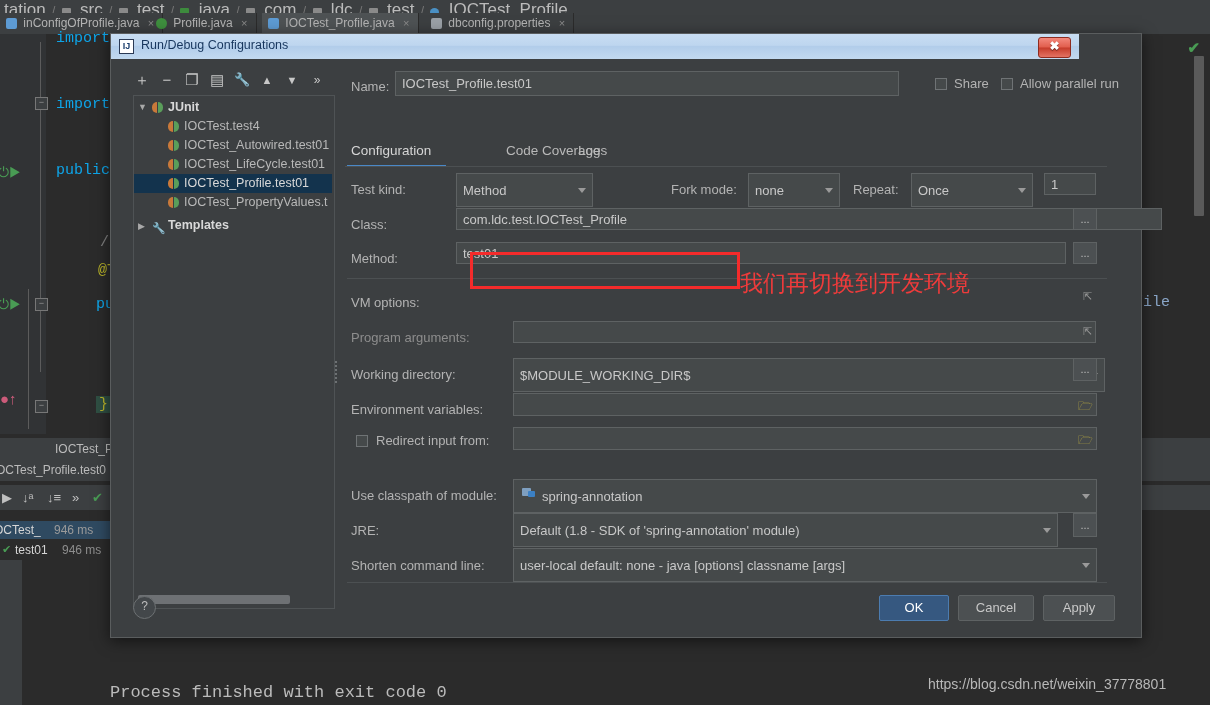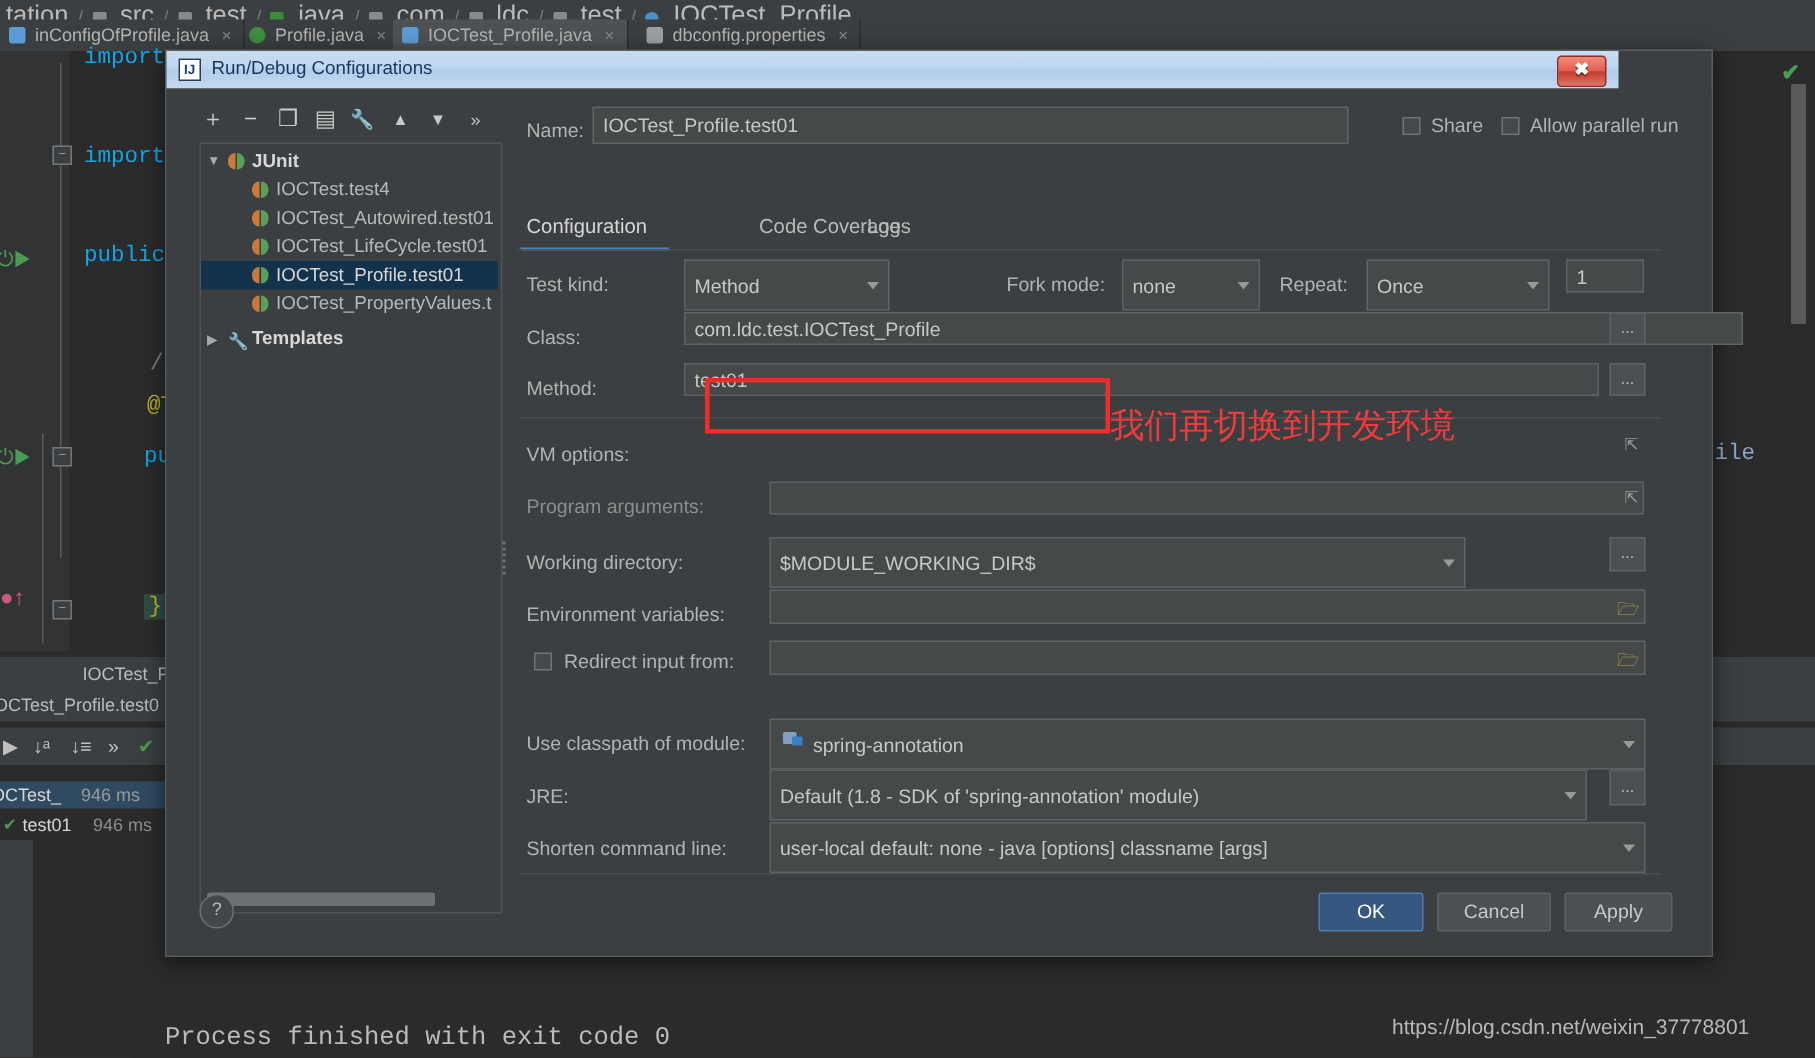--- a/index.html
+++ b/index.html
@@ -255,21 +255,21 @@
       <span class="bc-ico" style="background:#4a90c4;border-radius:50%"></span>
       <span class="bc">IOCTest_Profile</span>
     </div>
 
     <div class="tab-bar">
       <div class="tab" style="left:0px;">
         <span class="tico" style="background:#5d9bd4"></span>
         <span>inConfigOfProfile.java</span>
         <span class="tclose">×</span>
       </div>
-      <div class="tab" style="left:160px;">
+      <div class="tab" style="left:150px;">
         <span class="tico" style="background:#3e8f3e;border-radius:50%"></span>
         <span>Profile.java</span>
         <span class="tclose">×</span>
       </div>
       <div class="tab active" style="left:262px;">
         <span class="tico" style="background:#5d9bd4"></span>
         <span>IOCTest_Profile.java</span>
         <span class="tclose">×</span>
       </div>
       <div class="tab" style="left:425px;">
@@ -454,21 +454,21 @@
       <div class="flabel" style="left:240px; top:236px;">VM options:</div>
       <div class="expand-ico" style="left:972px; top:231px;">⇱</div>
 
       <div class="flabel dim" style="left:240px; top:271px;">Program arguments:</div>
       <div class="finput" style="left:402px; top:262px; width:583px; height:22px;">
         <span></span>
       </div>
       <div class="expand-ico" style="left:972px; top:266px;">⇱</div>
 
       <div class="flabel" style="left:240px; top:308px;">Working directory:</div>
-      <div class="fselect" style="left:402px; top:299px; width:464px; height:23px;">
+      <div class="fselect" style="left:402px; top:299px; width:592px; height:23px;">
         <span>$MODULE_WORKING_DIR$</span>
         <span class="caret"></span>
       </div>
       <div class="btn-dots" style="left:962px; top:299px; width:24px; height:23px; line-height:21px;">...</div>
 
       <div class="flabel" style="left:240px; top:343px;">Environment variables:</div>
       <div class="finput" style="left:402px; top:334px; width:584px; height:23px;">
         <span></span>
       </div>
       <div class="folder-ico" style="left:967px; top:338px;">🗁</div>

